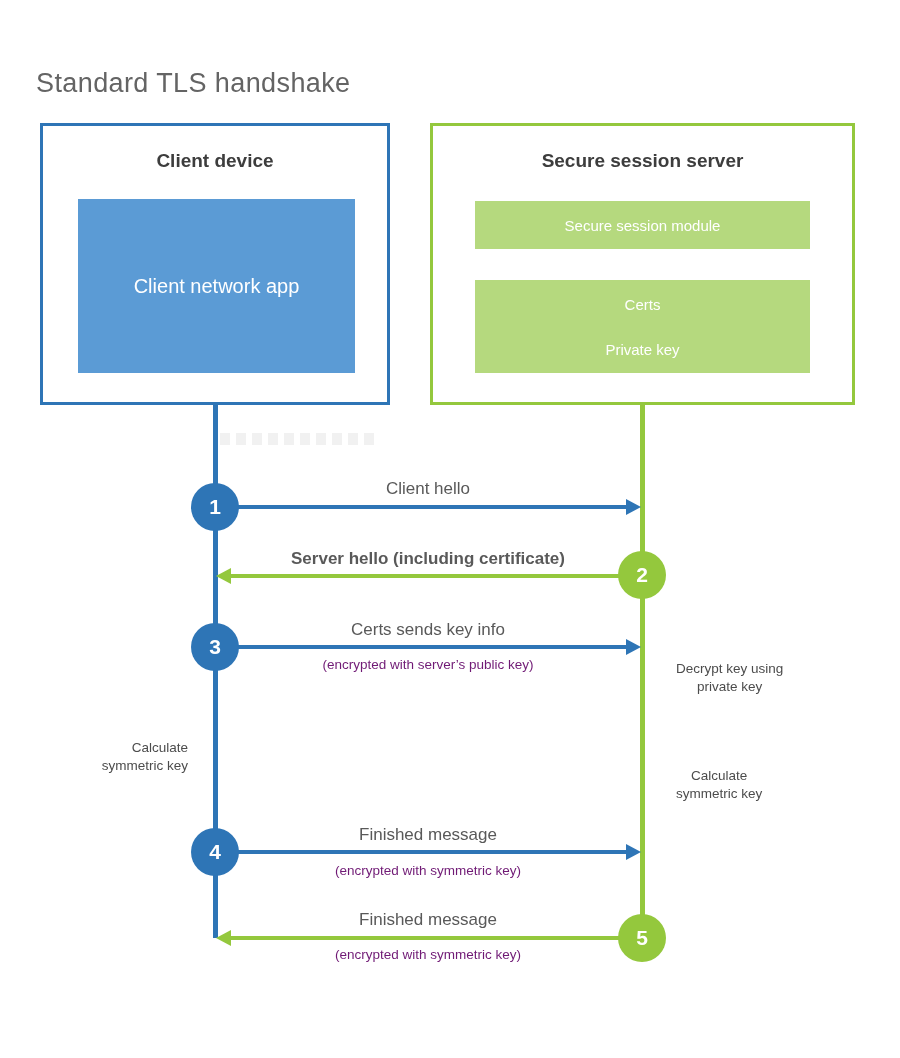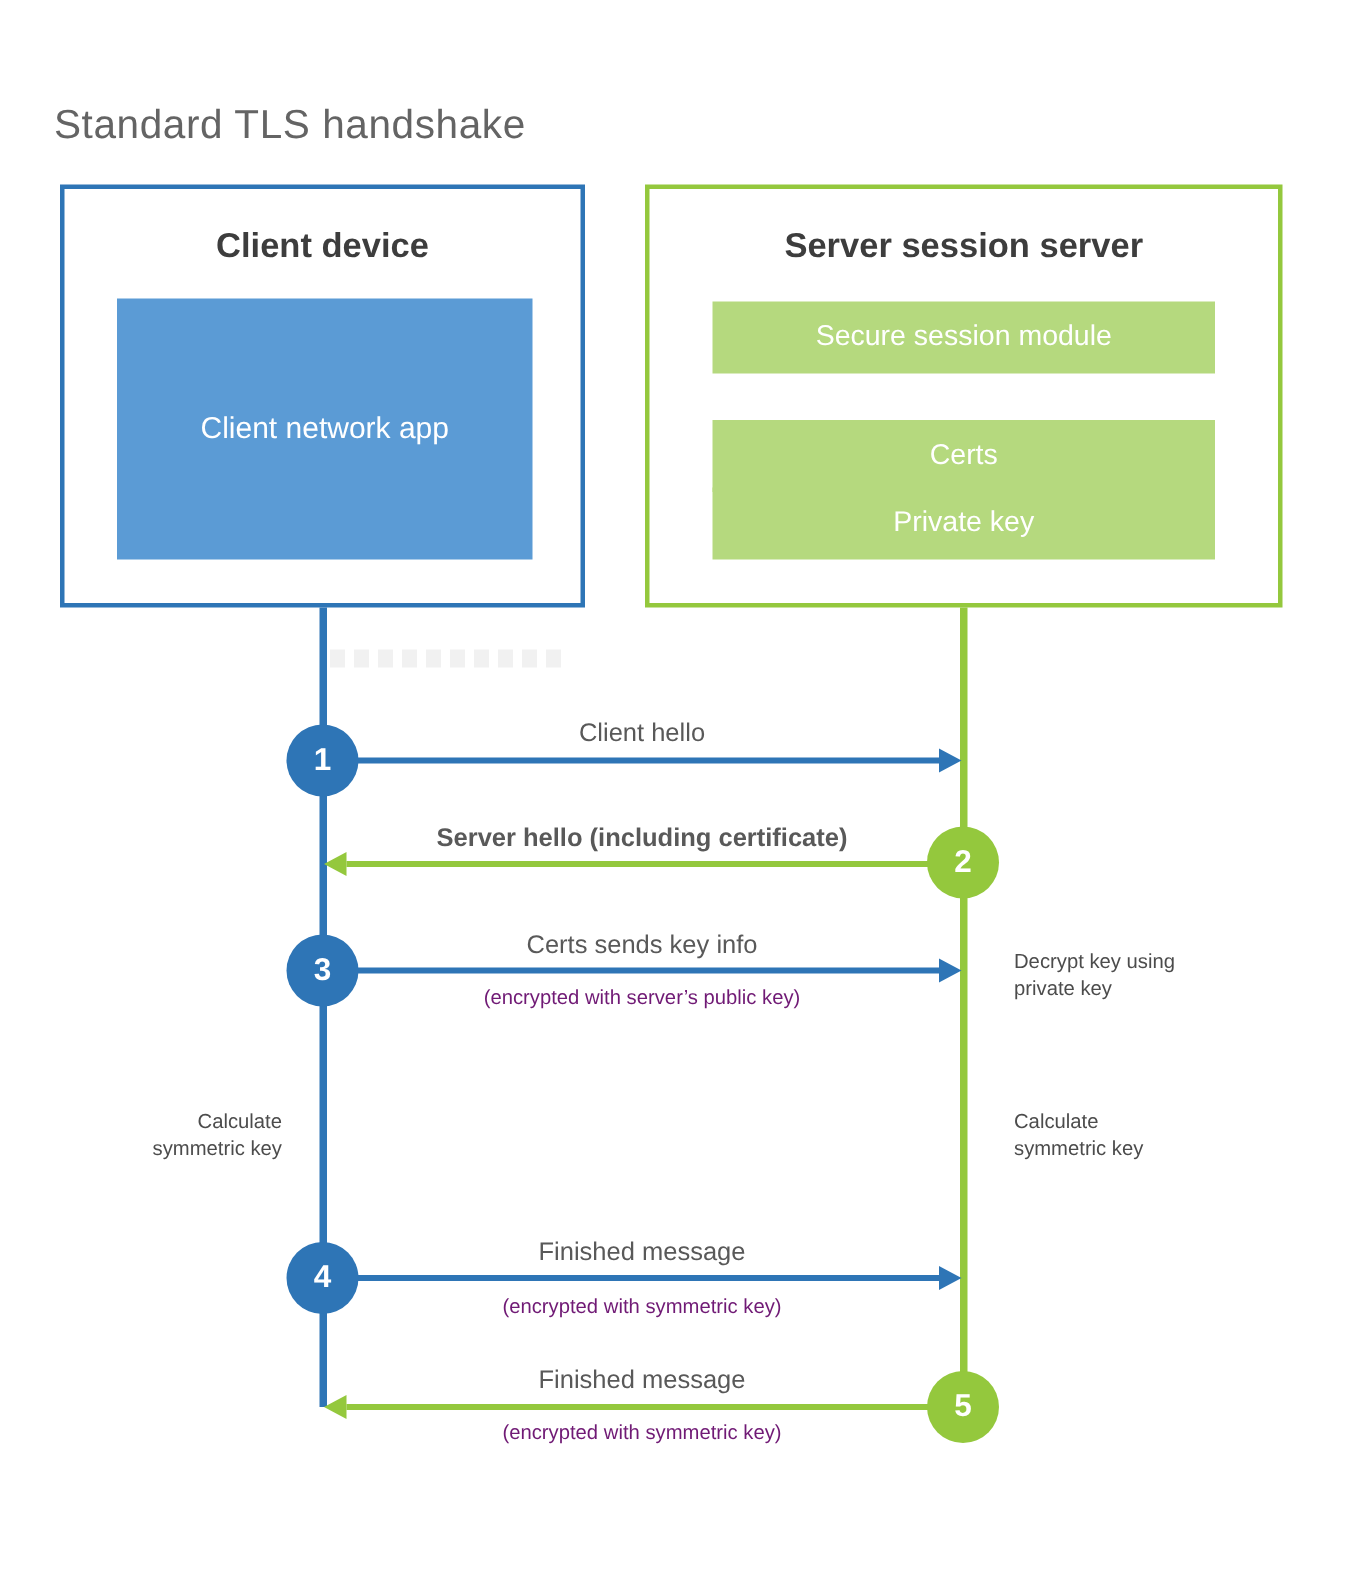--- a/index.html
+++ b/index.html
@@ -8,29 +8,29 @@
     font-family:"Liberation Sans", sans-serif;overflow:hidden;
   }
   .page-title{
     position:absolute;left:36px;top:28px;
     font-size:27px;font-weight:300;color:#646464;letter-spacing:0.4px;margin-top:40px;
   }
   
   .actor-box{position:absolute;top:123px;height:282px;background:#fff;box-sizing:border-box;}
   .client-box{left:40px;width:350px;border:3px solid #2E75B6;}
   .server-box{left:430px;width:425px;border:3px solid #94C83D;}
-  .box-title{margin-top:24px;text-align:center;font-weight:bold;font-size:23px;color:#3d3d3d;}
+  .box-title{margin-top:24px;text-align:center;font-weight:bold;font-size:19px;color:#3d3d3d;}
   .client-app{
     position:absolute;left:78px;top:199px;width:277px;height:174px;background:#5B9BD5;
     color:#ffffff;font-size:20px;display:flex;align-items:center;justify-content:center;
     text-align:center;padding:0 55px;box-sizing:border-box;line-height:1.45;
   }
   .server-bar{
     position:absolute;left:475px;width:335px;height:48px;background:#B5D97E;
-    color:#ffffff;font-size:19px;display:flex;align-items:center;justify-content:center;
+    color:#ffffff;font-size:15px;display:flex;align-items:center;justify-content:center;
   }
   .bar-1{top:201px}.bar-2{top:280px}.bar-3{top:325px}
   
   .vline{position:absolute;width:5px;top:405px;height:533px;}
   .client-line{left:213px;background:#2E75B6;}
   .server-line{left:640px;background:#94C83D;}
   .faint-dashes{
     position:absolute;left:220px;top:433px;width:160px;height:12px;
     background:repeating-linear-gradient(90deg,#f1f1f1 0 10px,transparent 10px 16px);
   }
@@ -46,37 +46,37 @@
     position:absolute;width:48px;height:48px;border-radius:50%;
     color:#fff;font-weight:bold;font-size:21px;
     display:flex;align-items:center;justify-content:center;
   }
   .circle-blue{background:#2E75B6;left:191px;}
   .circle-green{background:#94C83D;left:618px;}
   
   .msg-label{position:absolute;left:228px;width:400px;text-align:center;font-size:17px;color:#595959;}
   .msg-sub{position:absolute;left:228px;width:400px;text-align:center;font-size:13.5px;color:#701a75;}
   .side-note{position:absolute;font-size:13.5px;color:#4c4c4c;line-height:1.3;}
-  .note-right{left:676px;text-align:left;}
+  .note-right{left:676px;text-align:center;margin-top:28px;}
   .note-left{left:60px;width:128px;text-align:right;}
 </style>
 </head>
 <body>
 
 <div class="canvas">
 
   <div class="page-title">Standard TLS handshake</div>
 
   <div class="actor-box client-box">
     <div class="box-title">Client device</div>
   </div>
   <div class="client-app">Client network app</div>
 
   <div class="actor-box server-box">
-    <div class="box-title">Server session server</div>
+    <div class="box-title">Secure session server</div>
   </div>
   <div class="server-bar bar-1">Secure session module</div>
   <div class="server-bar bar-2">Certs</div>
   <div class="server-bar bar-3">Private key</div>
 
   <div class="vline client-line"></div>
   <div class="vline server-line"></div>
   <div class="faint-dashes"></div>
 
   <div class="hline blue" style="left:215px;top:505px;width:412px;"></div>

